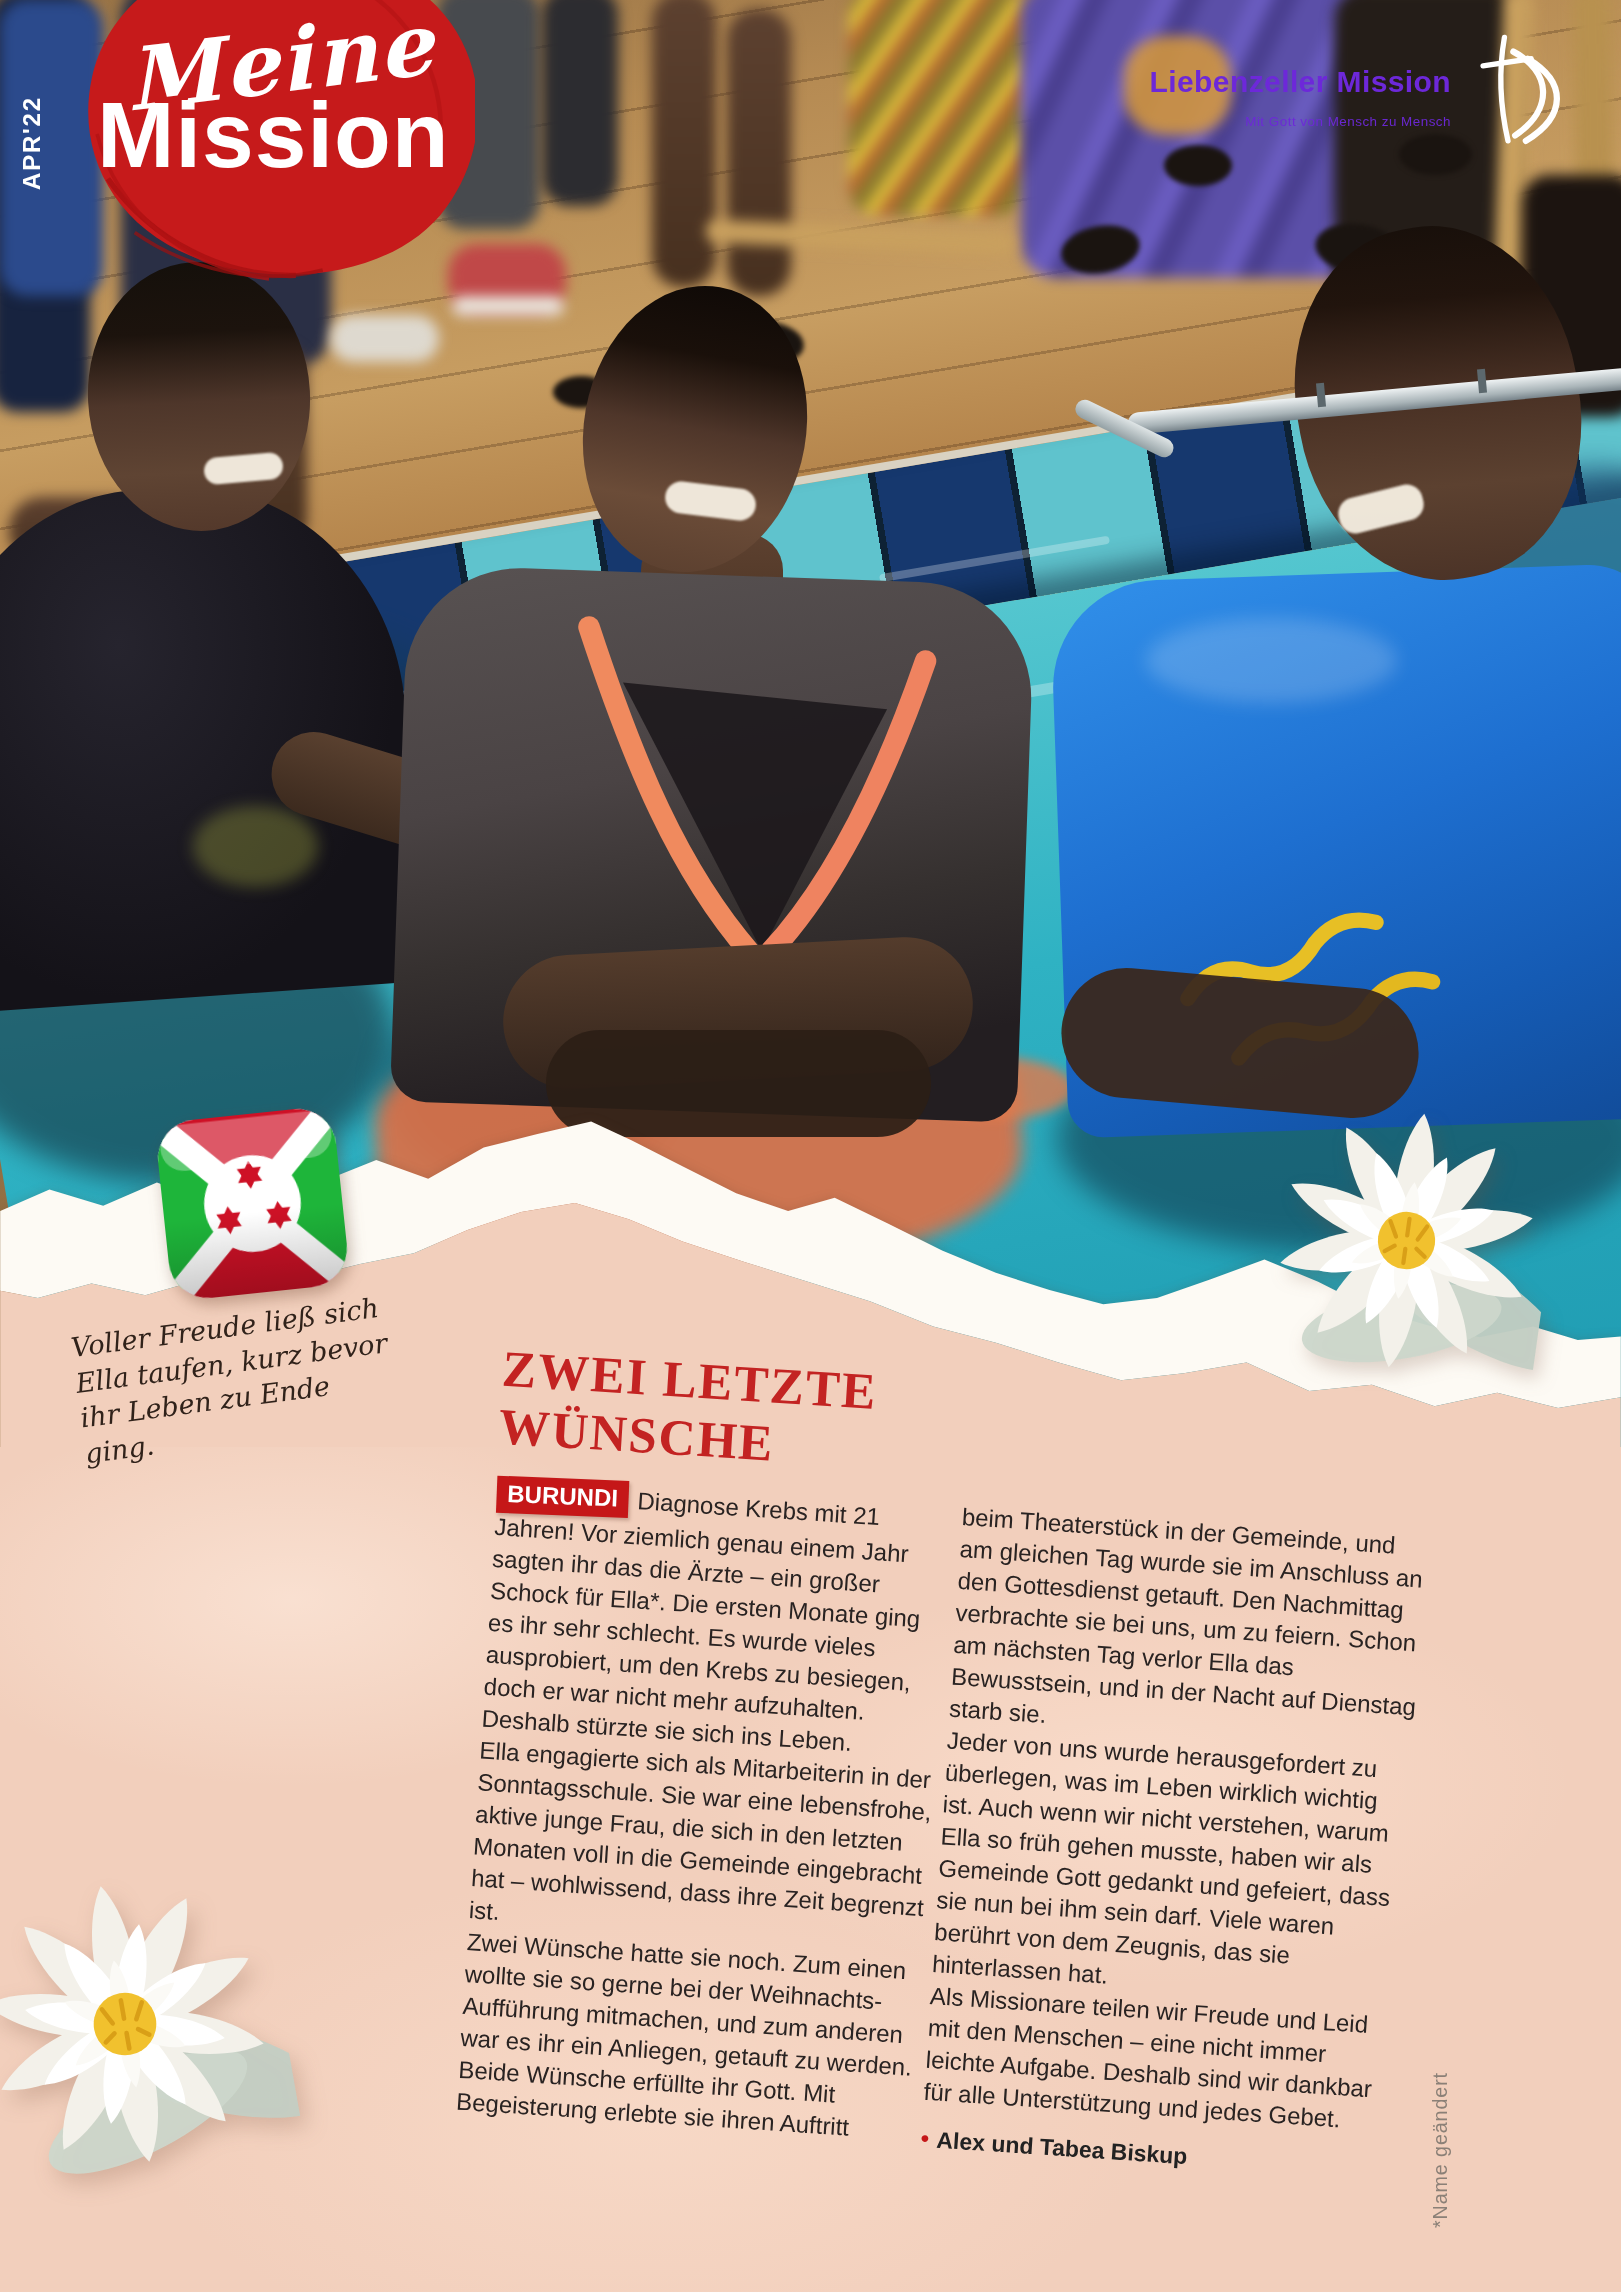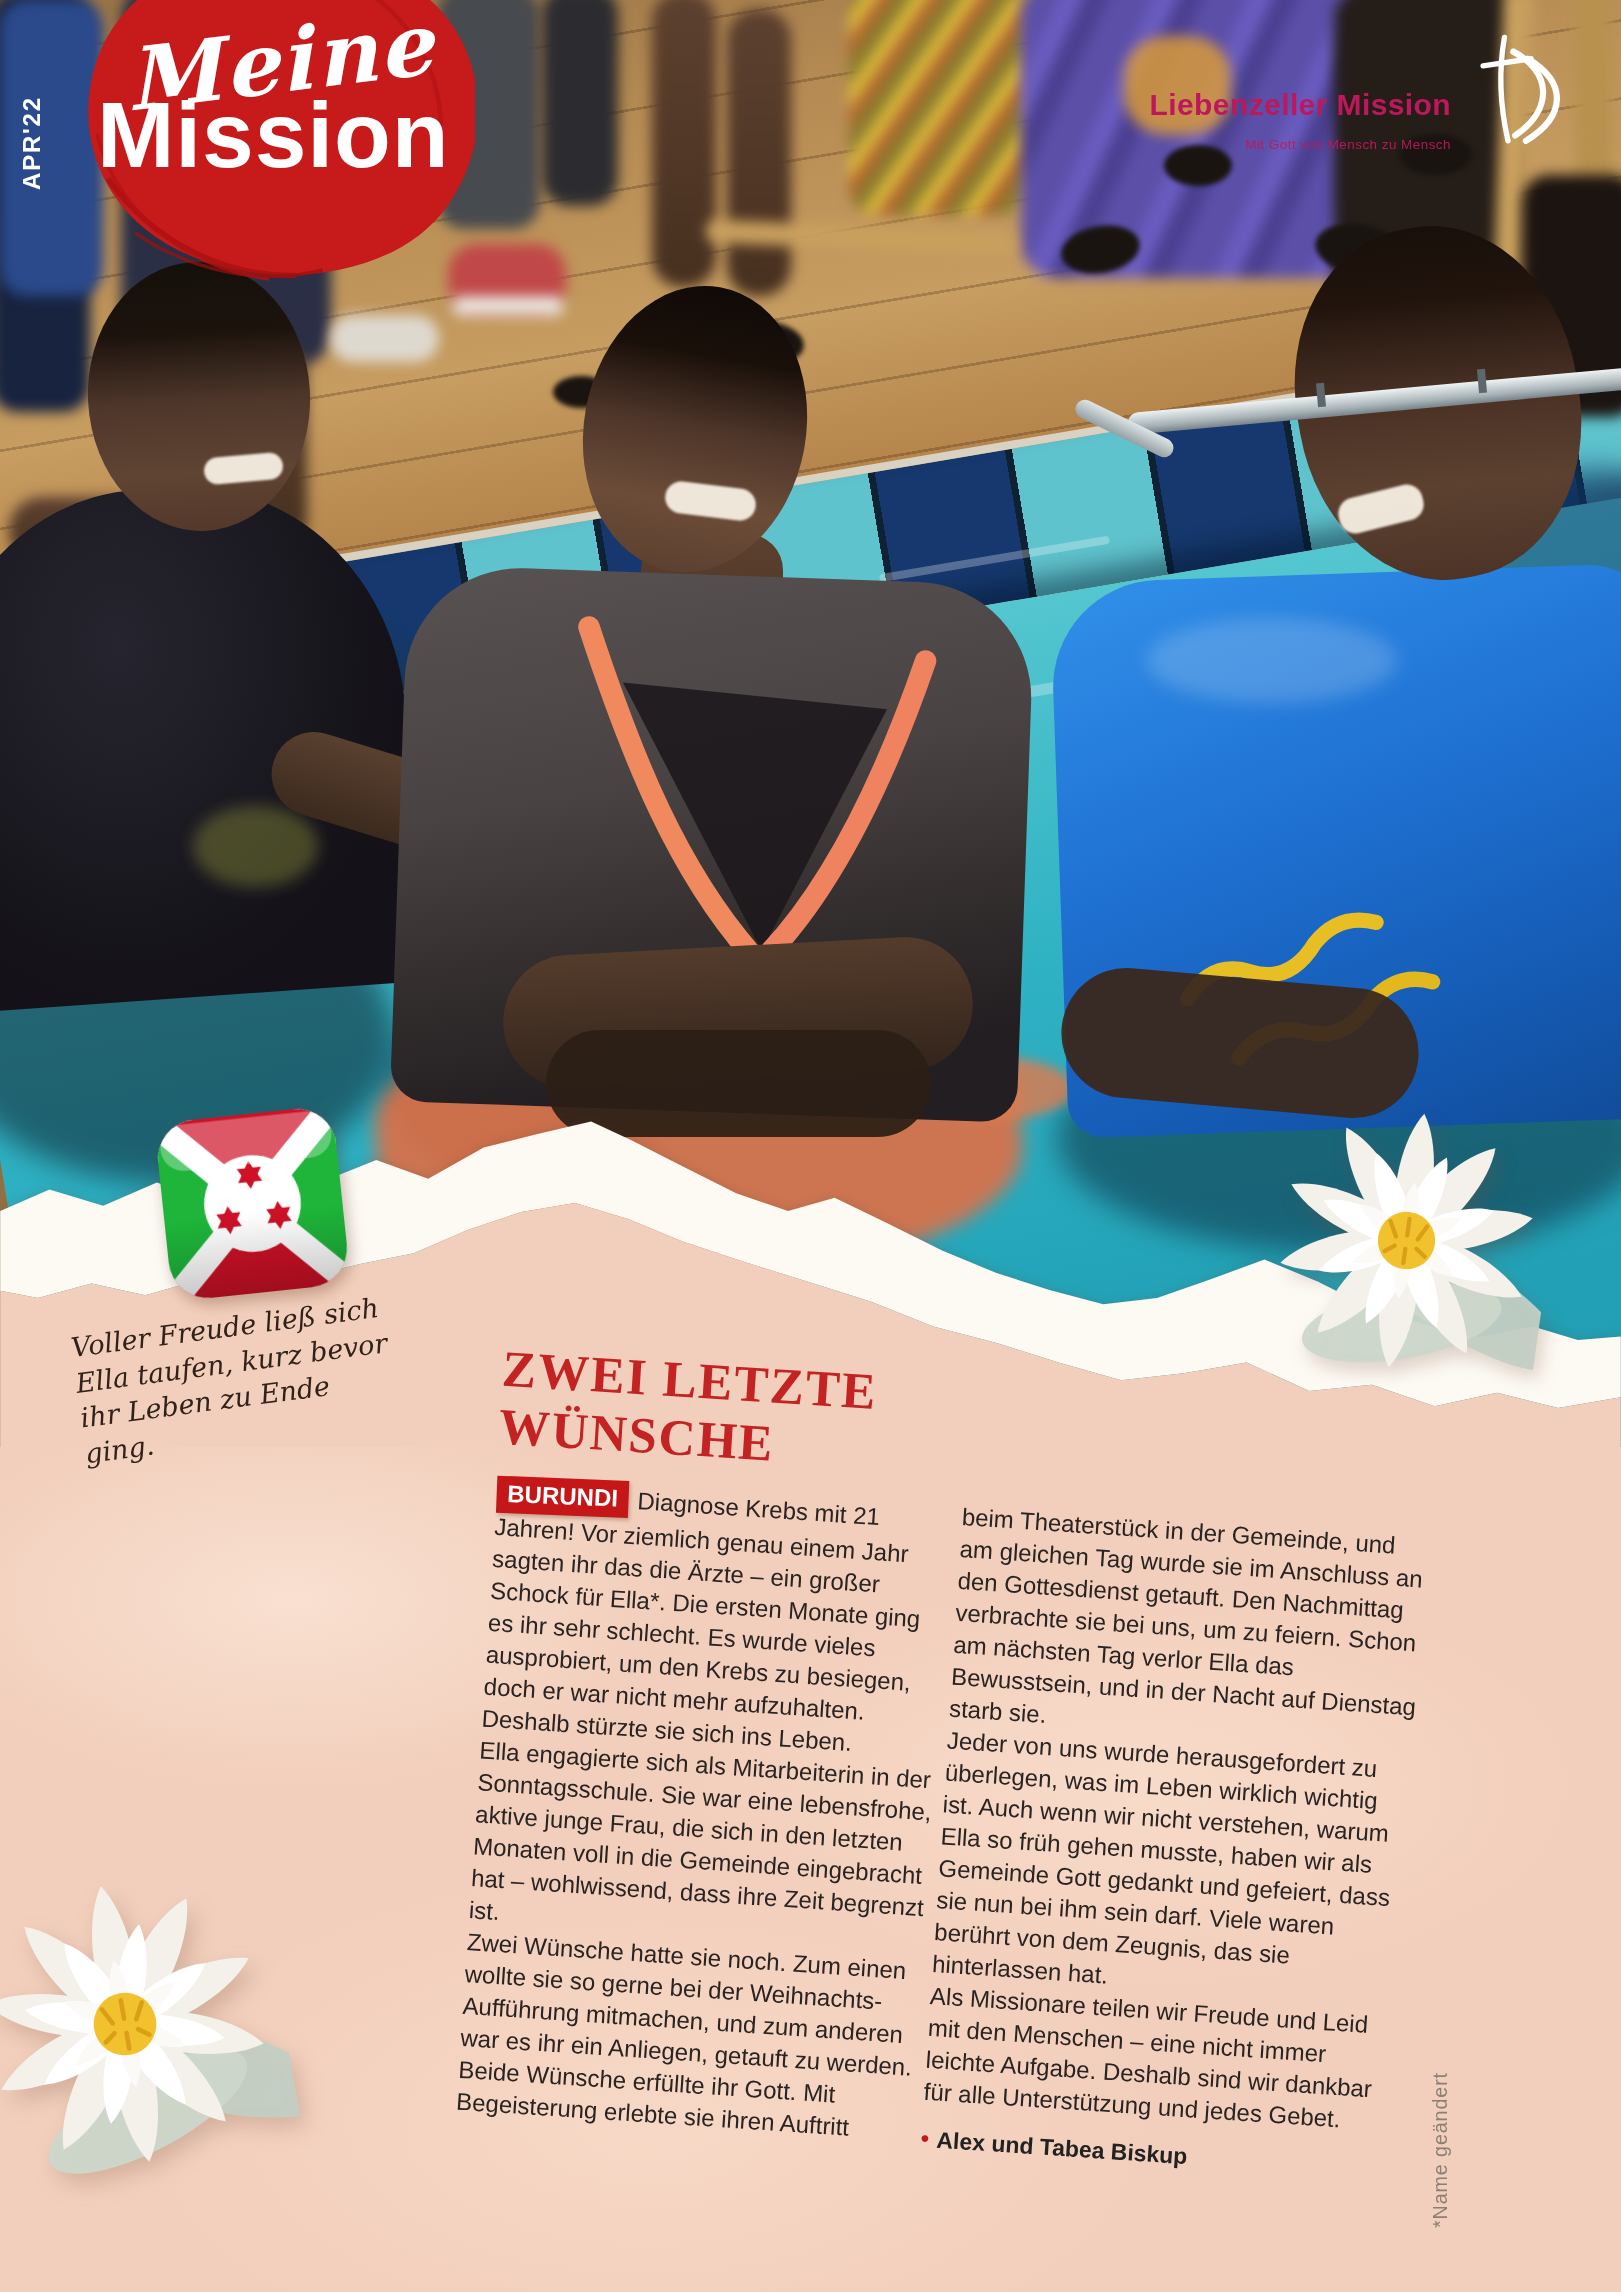--- a/index.html
+++ b/index.html
@@ -29,21 +29,21 @@
      radial-gradient(ellipse 627px 287px at 70% 40%,rgba(255,231,215,.5),rgba(255,231,215,0) 70%),
      radial-gradient(ellipse 716px 358px at 40% 80%,rgba(250,222,204,.6),rgba(250,222,204,0) 70%),
      #f2cfbc;}
   
   #issue{position:absolute;left:18px;top:47px;height:143px;writing-mode:vertical-rl;transform:rotate(180deg);
      color:#fff;font-weight:bold;font-size:24px;letter-spacing:1.8px;}
   #brand{position:absolute;left:54px;top:-54px;width:421px;height:367px;}
   #brand .script{position:absolute;left:79px;top:64px;font-family:"DejaVu Serif",serif;font-style:italic;font-weight:700;
      font-size:86px;color:#fff;transform:rotate(-7deg) skewX(-6deg);letter-spacing:1.8px;}
   #brand .word{position:absolute;left:43px;top:136px;font-size:93px;font-weight:800;color:#fff;letter-spacing:0.9px;}
-  #publisher{position:absolute;left:1102px;top:88px;width:349px;text-align:right;color:#be185d;}
+  #publisher{position:absolute;left:1102px;top:65px;width:349px;text-align:right;color:#6d28d9;}
   #publisher .name{font-size:30px;font-weight:bold;letter-spacing:0.4px;}
   #publisher .tag{font-size:13.4px;letter-spacing:0.5px;margin-top:15px;opacity:.95;}
   #caption{position:absolute;left:77px;top:1309px;width:319px;transform:rotate(-7.5deg);
      font-family:"DejaVu Serif",serif;font-style:italic;font-size:27px;line-height:1.32;color:#30221a;}
   #headline{position:absolute;left:500px;top:1358px;width:591px;transform:rotate(3.6deg);
      font-family:"Liberation Serif",serif;font-weight:700;font-size:51px;letter-spacing:1.8px;color:#c32322;}
   .col{position:absolute;font-size:24px;line-height:32px;color:#292322;transform:rotate(3.8deg);transform-origin:0 0;}
   .col p{margin:0;}
   #colL{left:498px;top:1474px;width:455px;}
   #colR{left:963px;top:1501px;width:470px;}

